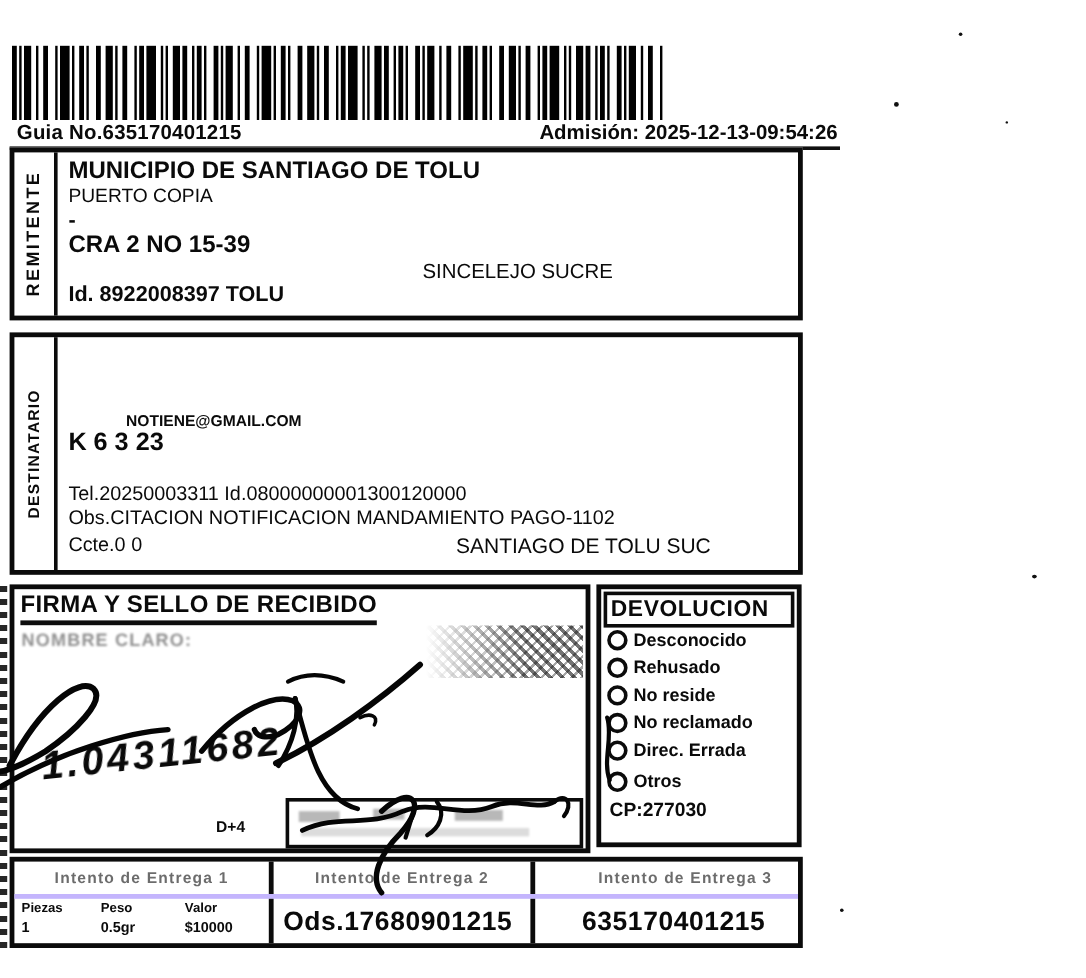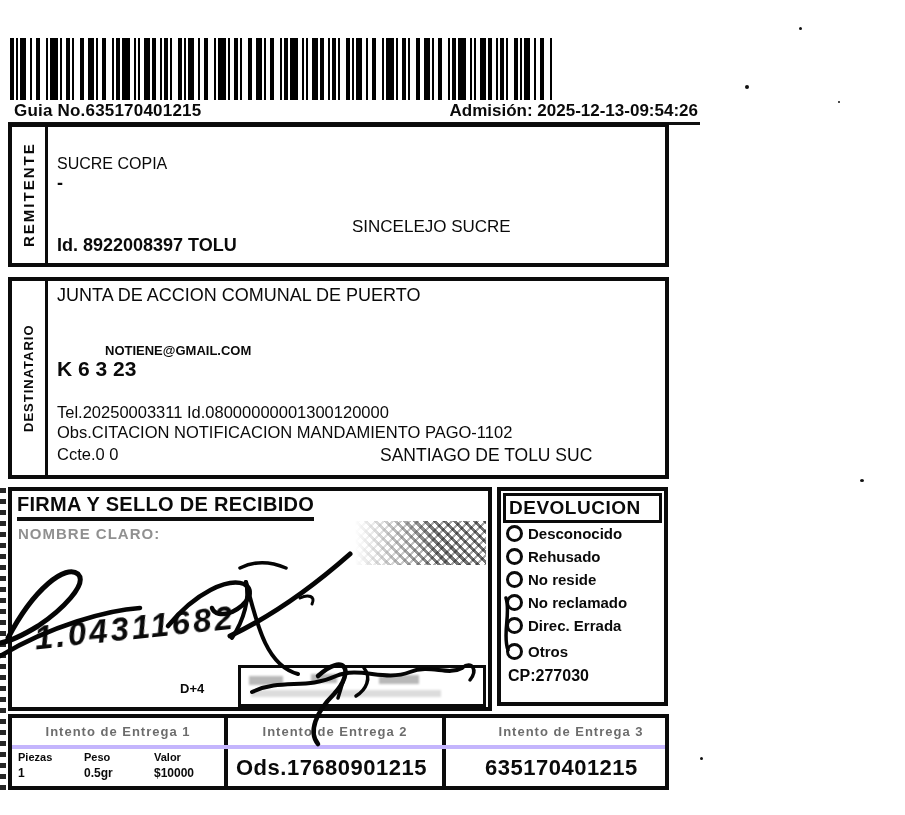--- a/index.html
+++ b/index.html
@@ -83,33 +83,34 @@
   <div id="hdr" class="abs">
     <div id="guia-no" class="abs line">Guia No.635170401215</div>
     <div id="admision" class="abs line">Admisión: 2025-12-13-09:54:26</div>
   </div>
 
   <div id="remitente" class="abs box">
     <div class="vstrip">
       <div class="vlabel">REMITENTE</div>
     </div>
     <div class="content">
-      <div class="line" style="left:5px;top:28px;font-size:16px;">SUCRE COPIA</div>
+      <div class="line b" style="left:5px;top:4px;font-size:20px;">MUNICIPIO DE SANTIAGO DE TOLU</div>
+      <div class="line" style="left:5px;top:28px;font-size:16px;">PUERTO COPIA</div>
       <div class="line b" style="left:5px;top:46px;font-size:18px;">-</div>
+      <div class="line b" style="left:5px;top:66px;font-size:20px;">CRA 2 NO 15-39</div>
       <div class="line" style="left:300px;top:90px;font-size:17px;">SINCELEJO SUCRE</div>
       <div class="line b" style="left:5px;top:108px;font-size:18px;">Id. 8922008397 TOLU</div>
     </div>
   </div>
 
   <div id="destinatario" class="abs box">
     <div class="vstrip">
       <div class="vlabel" style="font-size:13px;letter-spacing:1px;">DESTINATARIO</div>
     </div>
     <div class="content">
-      <div class="line" style="left:5px;top:4px;font-size:18px;">JUNTA DE ACCION COMUNAL DE PUERTO</div>
       <div class="line b" style="left:5px;top:62px;font-size:13px;padding-left:48px;">NOTIENE@GMAIL.COM</div>
       <div class="line b" style="left:5px;top:76px;font-size:21px;">K 6 3 23</div>
       <div class="line" style="left:5px;top:122px;font-size:16.5px;">Tel.20250003311 Id.08000000001300120000</div>
       <div class="line" style="left:5px;top:142px;font-size:16.5px;">Obs.CITACION NOTIFICACION MANDAMIENTO PAGO-1102</div>
       <div class="line" style="left:5px;top:164px;font-size:16.5px;">Ccte.0 0</div>
       <div class="line" style="left:328px;top:164px;font-size:17.5px;">SANTIAGO DE TOLU SUC</div>
     </div>
   </div>
 
   <div id="firma" class="abs box">

